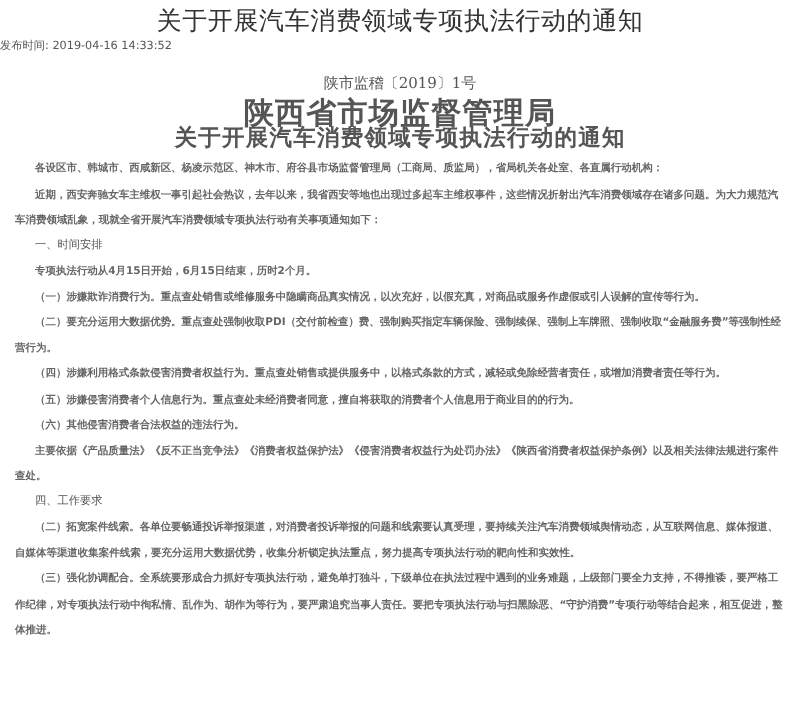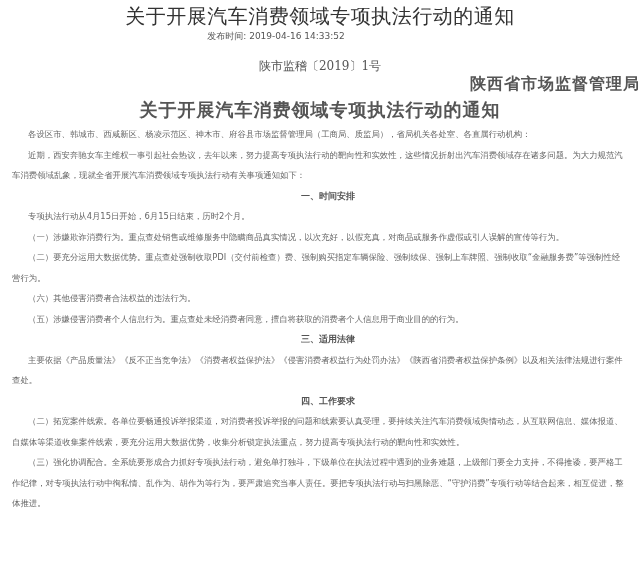--- a/index.html
+++ b/index.html
@@ -9,70 +9,70 @@
       color: #444;
       position: relative;
     }
     .page-title {
       position: absolute; left: 0; width: 640px; top: 3px;
       text-align: center; font-size: 20px; color: #333; letter-spacing: 0.5px;
       font-family: "DejaVu Sans", sans-serif;
     }
     .publish-time {
       position: absolute; left: 0; width: 552px; top: 30px;
-      text-align: center; font-size: 9px; color: #555;
+      font-size: 9px; color: #555;
     }
     .doc-number {
       position: absolute; left: 0; width: 640px; top: 58px;
       text-align: center; font-size: 12px; color: #555;
       font-family: "DejaVu Serif", serif;
     }
     .issuer {
       position: absolute; left: 0; width: 640px; top: 74px;
-      text-align: right; font-size: 16px; font-weight: bold; color: #555;
+      text-align: center; font-size: 24px; font-weight: bold; color: #555;
       font-family: "DejaVu Serif", serif; letter-spacing: 1px;
     }
     .doc-title {
       position: absolute; left: 0; width: 640px; top: 98px;
       text-align: center; font-size: 18px; font-weight: bold; color: #555;
       font-family: "DejaVu Serif", serif; letter-spacing: 1px;
     }
     .body {
       position: absolute; left: 12px; top: 124px; width: 616px;
       font-size: 8.4px; line-height: 20.5px; color: #666;
     }
-    .p { margin: 0; padding: 0; }
+    .p { margin: 0; padding: 0; font-weight: bold; }
     .indent { text-indent: 16px; }
-    .h { text-indent: 16px; font-weight: bold; color: #555; font-size: 9px; text-align: center; }
+    .h { text-indent: 16px; font-weight: normal; color: #555; font-size: 9px; }
   </style>
 </head>
 <body>
 
 <div class="page-title">关于开展汽车消费领域专项执法行动的通知</div>
 <div class="publish-time">
   <span>发布时间:</span>
   <span>2019-04-16 14:33:52</span>
 </div>
 
 <div class="doc-number">陕市监稽〔2019〕1号</div>
 <div class="issuer">陕西省市场监督管理局</div>
 <div class="doc-title">关于开展汽车消费领域专项执法行动的通知</div>
 
 <div class="body">
   <p class="p indent">各设区市、韩城市、西咸新区、杨凌示范区、神木市、府谷县市场监督管理局（工商局、质监局），省局机关各处室、各直属行动机构：</p>
-  <p class="p indent">近期，西安奔驰女车主维权一事引起社会热议，去年以来，努力提高专项执法行动的靶向性和实效性，这些情况折射出汽车消费领域存在诸多问题。为大力规范汽车消费领域乱象，现就全省开展汽车消费领域专项执法行动有关事项通知如下：</p>
+  <p class="p indent">近期，西安奔驰女车主维权一事引起社会热议，去年以来，我省西安等地也出现过多起车主维权事件，这些情况折射出汽车消费领域存在诸多问题。为大力规范汽车消费领域乱象，现就全省开展汽车消费领域专项执法行动有关事项通知如下：</p>
 
   <p class="p h">一、时间安排</p>
   <p class="p indent">专项执法行动从4月15日开始，6月15日结束，历时2个月。</p>
 
   <p class="p indent">（一）涉嫌欺诈消费行为。重点查处销售或维修服务中隐瞒商品真实情况，以次充好，以假充真，对商品或服务作虚假或引人误解的宣传等行为。</p>
   <p class="p indent">（二）要充分运用大数据优势。重点查处强制收取PDI（交付前检查）费、强制购买指定车辆保险、强制续保、强制上车牌照、强制收取“金融服务费”等强制性经营行为。</p>
+  <p class="p indent">（四）涉嫌利用格式条款侵害消费者权益行为。重点查处销售或提供服务中，以格式条款的方式，减轻或免除经营者责任，或增加消费者责任等行为。</p>
+  <p class="p indent">（五）涉嫌侵害消费者个人信息行为。重点查处未经消费者同意，擅自将获取的消费者个人信息用于商业目的的行为。</p>
   <p class="p indent">（六）其他侵害消费者合法权益的违法行为。</p>
-  <p class="p indent">（五）涉嫌侵害消费者个人信息行为。重点查处未经消费者同意，擅自将获取的消费者个人信息用于商业目的的行为。</p>
 
-  <p class="p h">三、适用法律</p>
   <p class="p indent">主要依据《产品质量法》《反不正当竞争法》《消费者权益保护法》《侵害消费者权益行为处罚办法》《陕西省消费者权益保护条例》以及相关法律法规进行案件查处。</p>
 
   <p class="p h">四、工作要求</p>
   <p class="p indent">（二）拓宽案件线索。各单位要畅通投诉举报渠道，对消费者投诉举报的问题和线索要认真受理，要持续关注汽车消费领域舆情动态，从互联网信息、媒体报道、自媒体等渠道收集案件线索，要充分运用大数据优势，收集分析锁定执法重点，努力提高专项执法行动的靶向性和实效性。</p>
   <p class="p indent">（三）强化协调配合。全系统要形成合力抓好专项执法行动，避免单打独斗，下级单位在执法过程中遇到的业务难题，上级部门要全力支持，不得推诿，要严格工作纪律，对专项执法行动中徇私情、乱作为、胡作为等行为，要严肃追究当事人责任。要把专项执法行动与扫黑除恶、“守护消费”专项行动等结合起来，相互促进，整体推进。</p>
 
 </div>
 
 </body></html>

